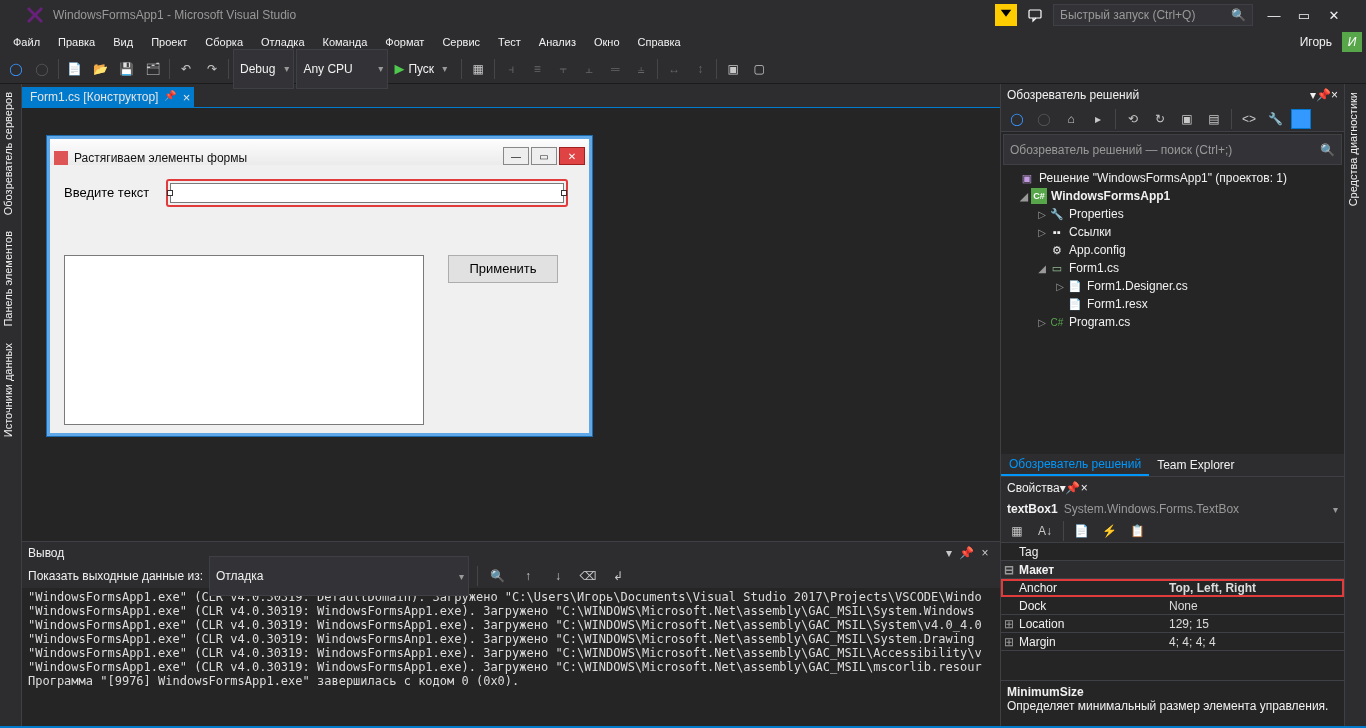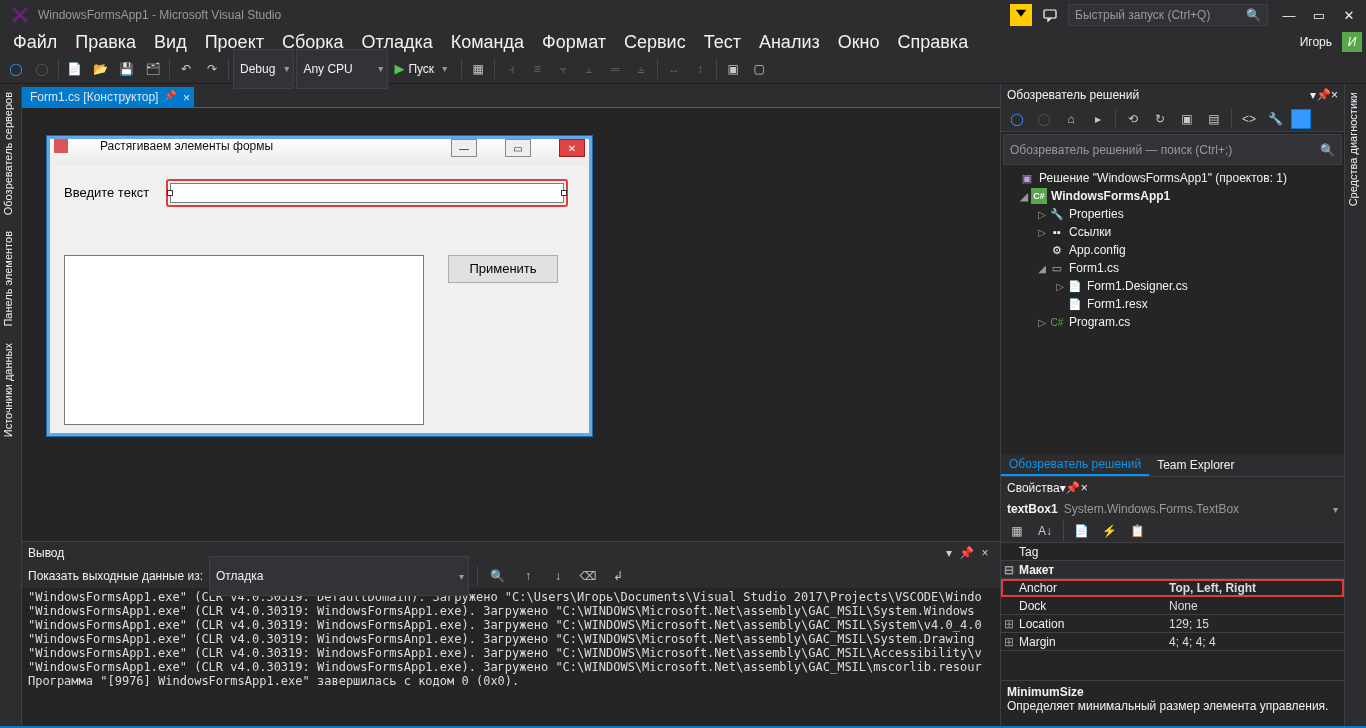--- a/index.html
+++ b/index.html
@@ -1,47 +1,47 @@
 <!DOCTYPE html>
 <html><head>
 <meta charset="utf-8">
 <style>
   * { box-sizing: border-box; margin: 0; padding: 0; }
   body { font-family: "Segoe UI", Tahoma, sans-serif; font-size: 12px; background: #2d2d30; color: #f1f1f1; width: 1366px; height: 728px; overflow: hidden; position: relative; }
-  .titlebar { height: 30px; background: #2d2d30; display: flex; align-items: center; padding: 0 2px; }
+  .titlebar { height: 30px; background: #2d2d30; display: flex; align-items: center; padding: 0 17px; }
   .titlebar .vsicon { width: 20px; height: 20px; margin: 0 8px; }
   .titlebar .title { flex: 1; font-size: 12px; color: #999; }
   .titlebar .right { display: flex; align-items: center; gap: 6px; }
   .notify-badge { width: 22px; height: 22px; background: #ffcc00; display: flex; align-items: center; justify-content: center; color: #000; }
   .quick-launch { width: 200px; height: 22px; background: #333337; border: 1px solid #3f3f46; color: #999; padding: 0 6px; display: flex; align-items: center; font-size: 12px; }
   .winbtns { display: flex; }
   .winbtn { width: 30px; height: 28px; display: flex; align-items: center; justify-content: center; color: #f1f1f1; font-size: 13px; cursor: pointer; }
   .menubar { height: 24px; background: #2d2d30; display: flex; align-items: center; padding: 0 4px; }
-  .menubar .menuitem { padding: 3px 9px; color: #f1f1f1; cursor: pointer; font-size: 18px; }
+  .menubar .menuitem { padding: 3px 9px; color: #f1f1f1; cursor: pointer; font-size: 11px; }
   .menubar .spacer { flex: 1; }
   .user-badge { padding: 3px 6px; color: #f1f1f1; }
   .user-color { width: 20px; height: 20px; background: #57A64A; margin-left: 4px; display: inline-flex; align-items: center; justify-content: center; color: #fff; font-style: italic; }
   .toolbar { height: 30px; background: #2d2d30; border-bottom: 1px solid #1b1b1c; display: flex; align-items: center; padding: 0 4px; gap: 2px; }
   .tbtn { width: 24px; height: 24px; display: flex; align-items: center; justify-content: center; color: #c8c8c8; cursor: pointer; }
   .tsep { width: 1px; height: 20px; background: #46464a; margin: 0 2px; }
   .combo { height: 40px; background: #333337; border: 1px solid #3f3f46; color: #f1f1f1; padding: 0 18px 0 6px; display: flex; align-items: center; position: relative; min-width: 60px; cursor: pointer; }
   .combo::after { content: "▾"; position: absolute; right: 4px; color: #999; font-size: 10px; }
   .play-btn { display: flex; align-items: center; gap: 4px; color: #f1f1f1; padding: 0 10px 0 4px; cursor: pointer; }
   .play-btn .tri { color: #4EC94E; font-size: 13px; }
   .main-layout { display: flex; height: 642px; }
   .left-strip { width: 22px; background: #2d2d30; border-right: 1px solid #3f3f46; display: flex; flex-direction: column; }
   .vtab { writing-mode: vertical-rl; text-orientation: mixed; padding: 8px 2px; font-size: 11px; color: #f1f1f1; cursor: pointer; transform: rotate(180deg); }
   .center-col { flex: 1; display: flex; flex-direction: column; background: #1e1e1e; }
   .doc-tabs { height: 24px; background: #2d2d30; display: flex; align-items: flex-end; border-bottom: 1px solid #007acc; }
   .doc-tab { background: #007acc; color: #e5e5e5; padding: 3px 36px 3px 8px; position: relative; font-size: 12px; }
   .doc-tab .pin { position: absolute; right: 18px; top: 3px; font-size: 10px; }
   .doc-tab .close { position: absolute; right: 4px; top: 3px; font-size: 13px; cursor: pointer; }
   .design-surface { flex: 1; background: #252526; position: relative; overflow: hidden; }
   .winform { position: absolute; left: 25px; top: 28px; width: 545px; height: 300px; background: #f0f0f0; border: 3px solid #60a8e8; box-shadow: 0 0 0 1px #1a6bb0; }
-  .winform-title { height: 26px; background: linear-gradient(#fdfdfd,#ebebeb); display: flex; align-items: flex-start; padding: 0 4px; font-size: 12px; color: #111; gap: 26px; }
+  .winform-title { height: 26px; background: linear-gradient(#fdfdfd,#ebebeb); display: flex; align-items: flex-end; padding: 0 4px; font-size: 12px; color: #111; }
   .winform-title .icon { width: 14px; height: 14px; background: #d55; margin-right: 6px; }
   .winform-title .spacer { flex: 1; }
   .winform-btn { width: 26px; height: 18px; border: 1px solid #888; margin-left: 2px; display: flex; align-items: center; justify-content: center; font-size: 10px; background: #eee; color: #222; }
   .winform-btn.close { background: #e04343; color: #fff; border-color: #a02020; }
   .winform-body { padding: 14px 12px; position: relative; height: calc(100% - 26px); color:#111; }
   .wf-label { position: absolute; left: 14px; top: 20px; font-size: 13px; color: #000; }
   .wf-textbox-wrap { position: absolute; left: 116px; top: 14px; width: 402px; height: 28px; border: 2px solid #e23b3b; border-radius: 3px; padding: 2px; }
   .wf-textbox { width: 100%; height: 20px; border: 1px solid #7a7a7a; background: #fff; position: relative; }
   .wf-handle { position: absolute; width: 6px; height: 6px; background: #fff; border: 1px solid #333; }
   .wf-apply { position: absolute; left: 398px; top: 90px; width: 110px; height: 28px; background: #e1e1e1; border: 1px solid #adadad; color: #000; text-align: center; line-height: 26px; font-size: 13px; cursor: pointer; }

